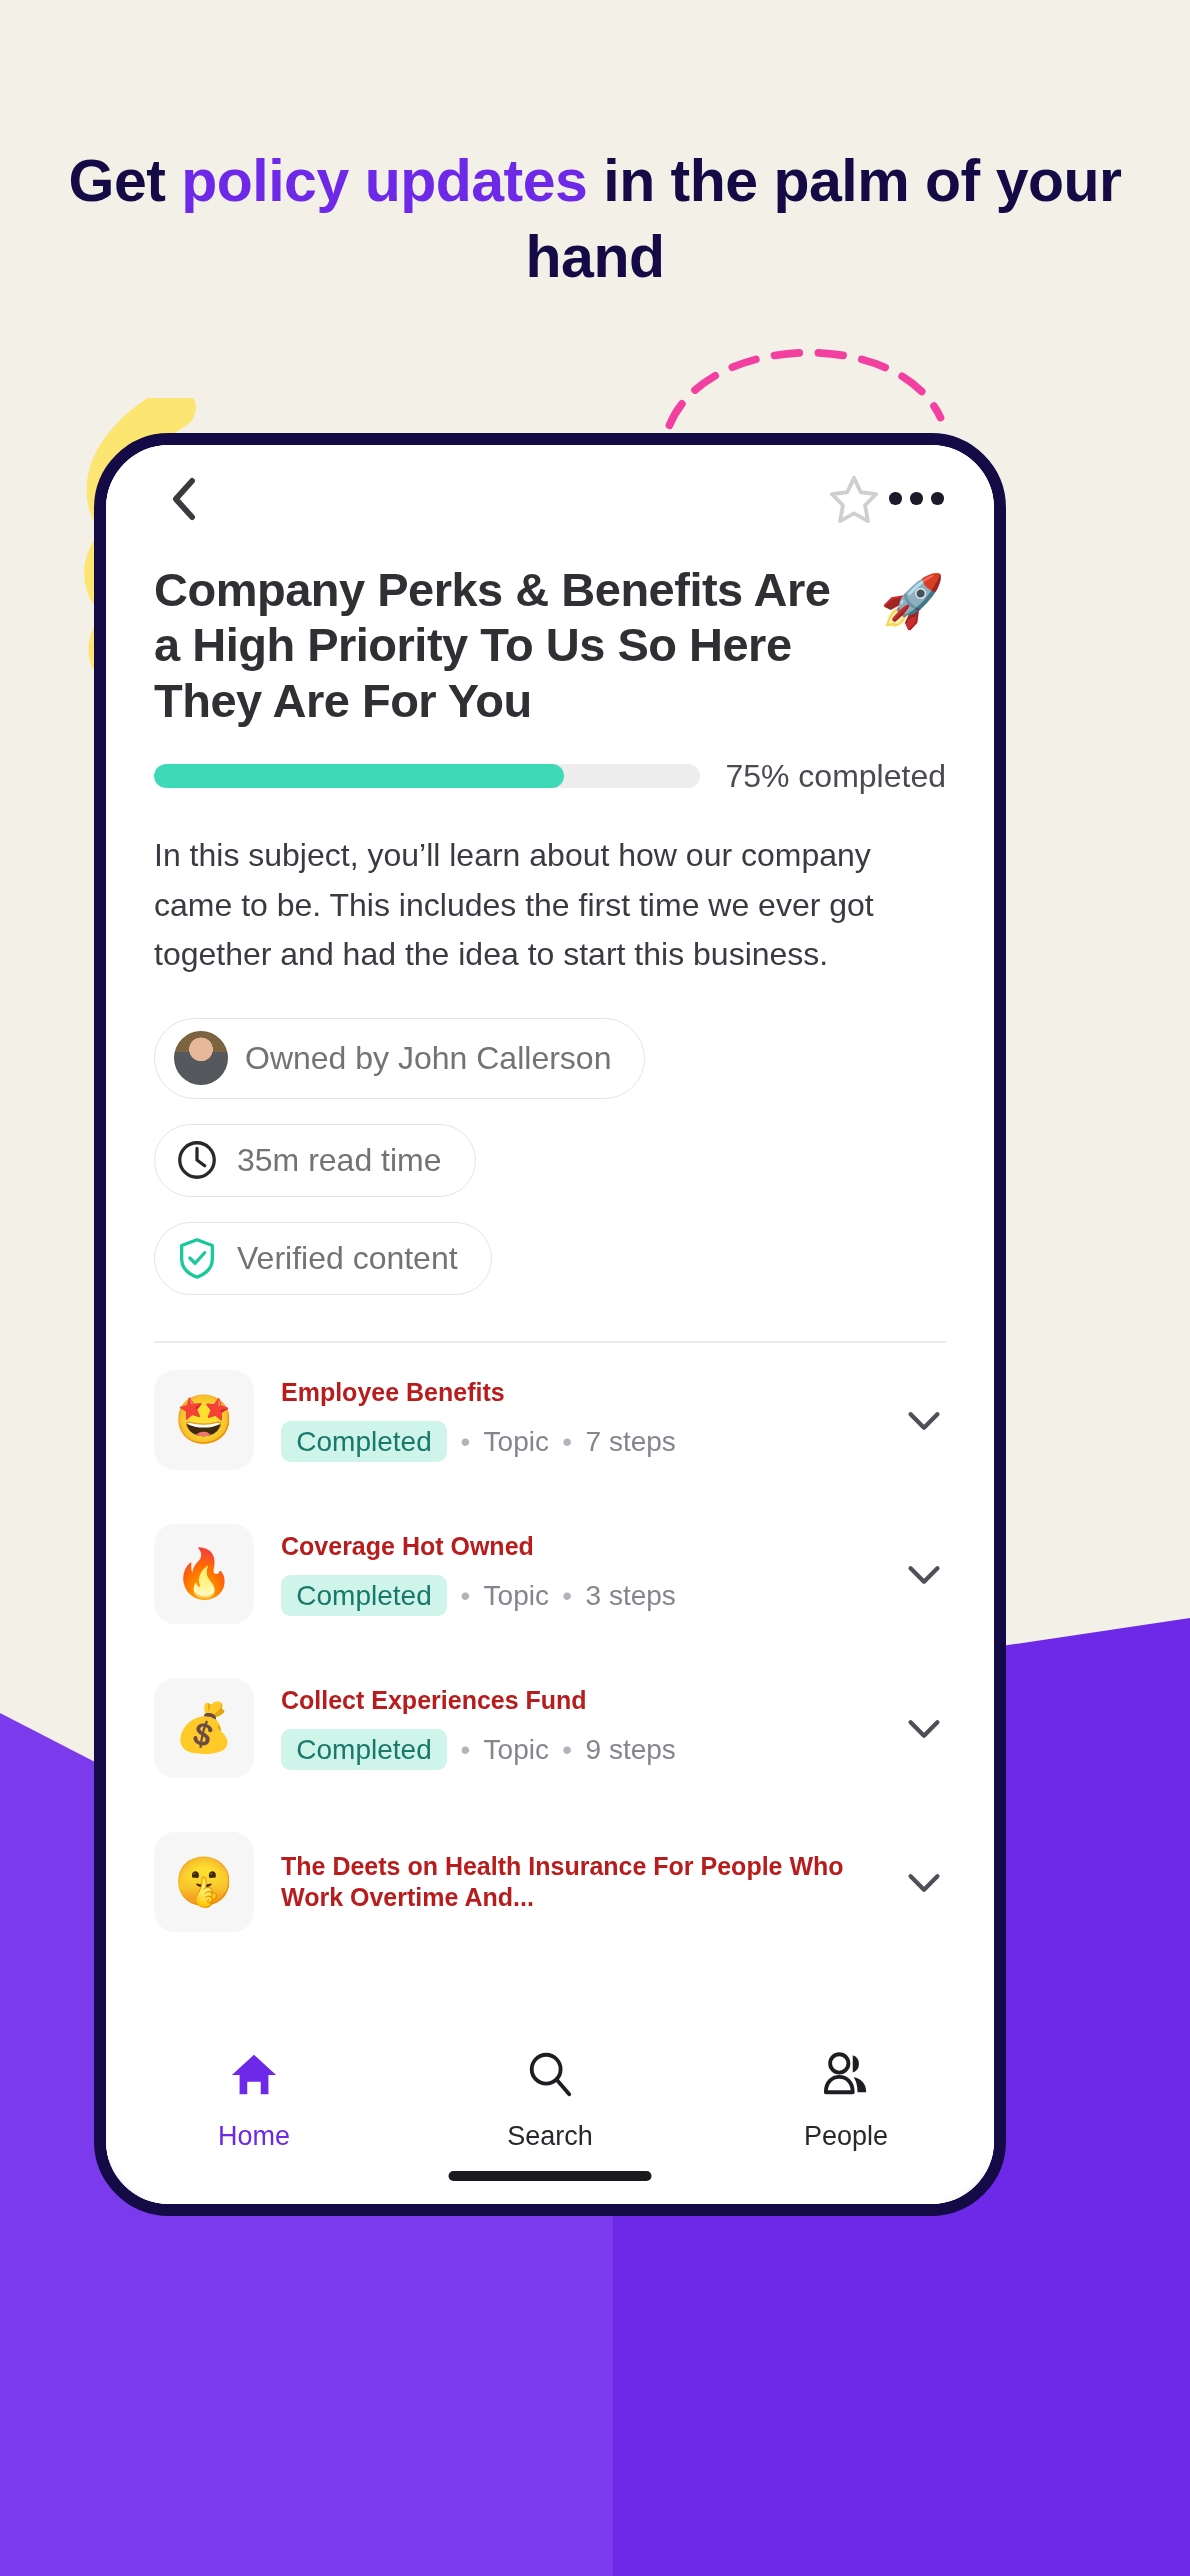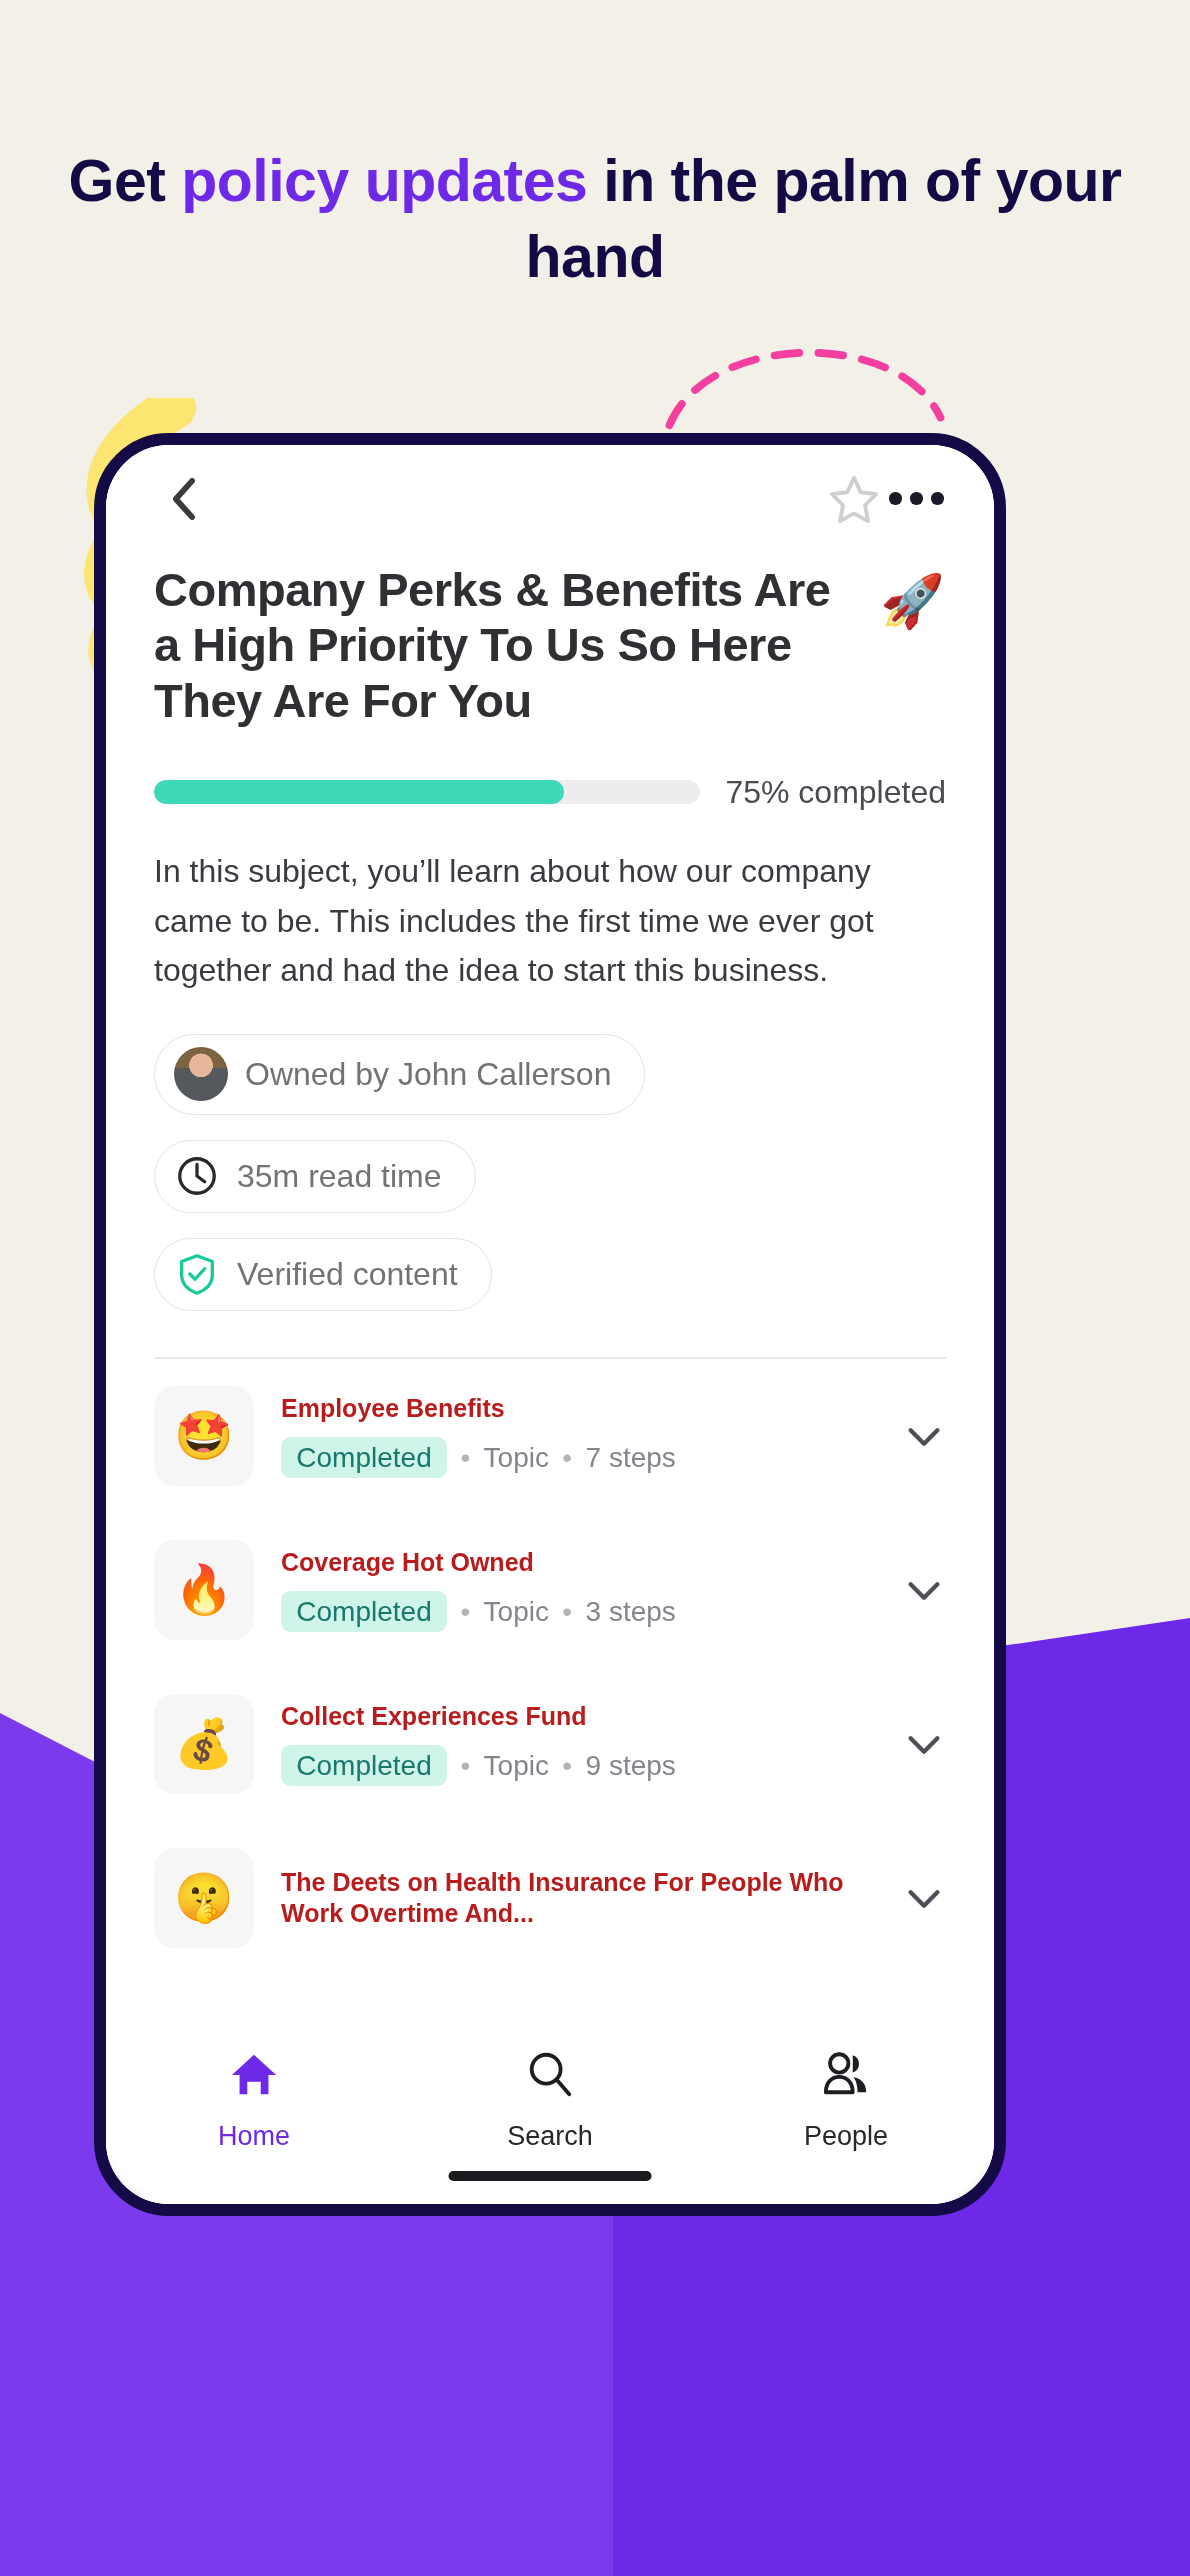--- a/index.html
+++ b/index.html
@@ -158,21 +158,21 @@
     line-height: 1;
     padding-top: 13.4px;
     width: 67px;
     text-align: center;
   }
 
   .progress-row {
     display: flex;
     align-items: center;
     gap: 25px;
-    margin-top: 46px;
+    margin-top: 30px;
   }
   .progress-track {
     flex: 1;
     height: 24px;
     border-radius: 13.4px;
     background: #EDEDED;
     overflow: hidden;
   }
   .progress-fill {
     height: 100%;

